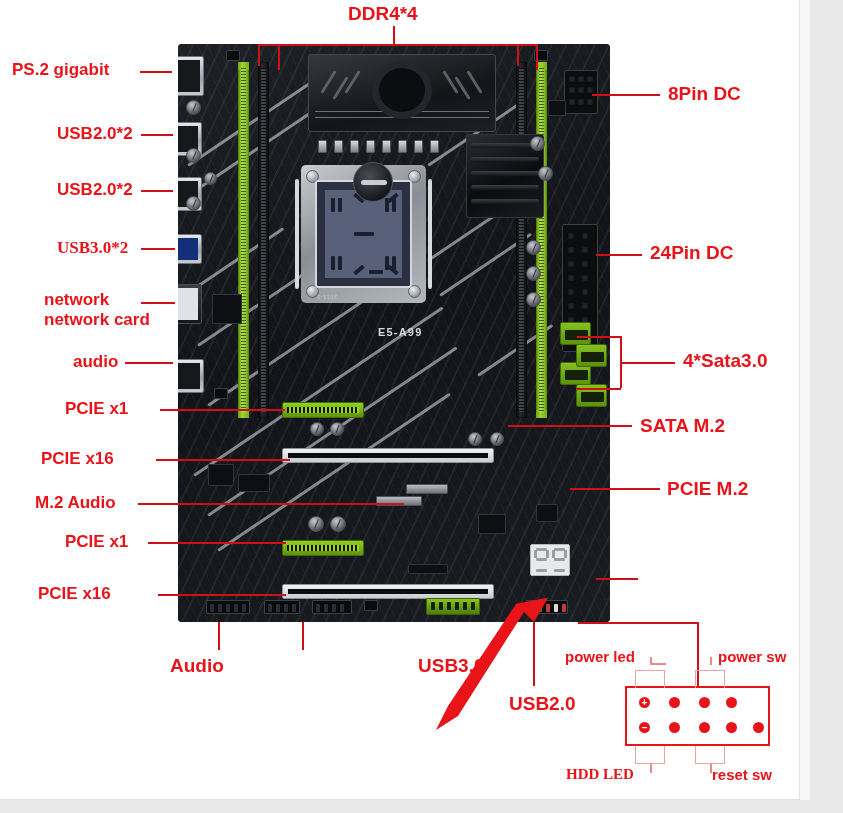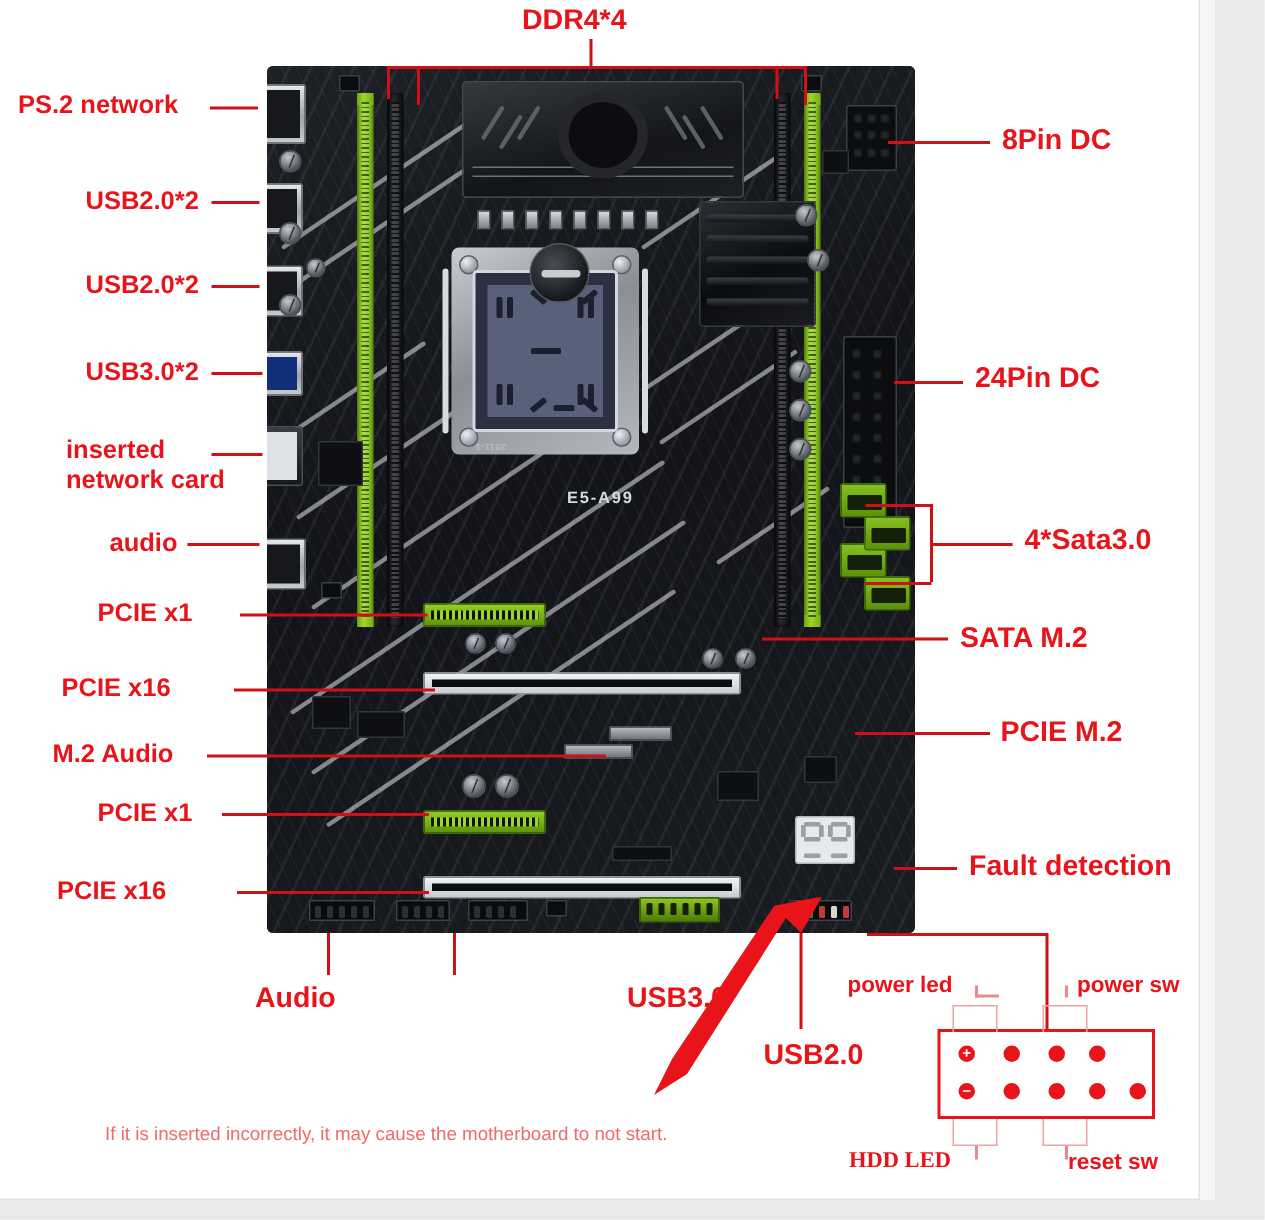--- a/index.html
+++ b/index.html
@@ -527,34 +527,34 @@
   <div id="ann">
 
     <div class="lbl big" style="left:348px; top:3px;">DDR4*4</div>
     <div class="ln v" style="left:393px; top:26px; height:18px;"></div>
     <div class="ln h" style="left:258px; top:44px; width:278px;"></div>
     <div class="ln v" style="left:258px; top:44px; height:22px;"></div>
     <div class="ln v" style="left:278px; top:44px; height:26px;"></div>
     <div class="ln v" style="left:517px; top:44px; height:22px;"></div>
     <div class="ln v" style="left:536px; top:44px; height:26px;"></div>
 
-    <div class="lbl med" style="left:12px; top:60px;">PS.2 network</div>
+    <div class="lbl med" style="left:12px; top:60px;">PS.2 gigabit</div>
     <div class="ln h" style="left:140px; top:71px; width:32px;"></div>
 
     <div class="lbl med" style="left:57px; top:124px;">USB2.0*2</div>
     <div class="ln h" style="left:141px; top:134px; width:32px;"></div>
 
     <div class="lbl med" style="left:57px; top:180px;">USB2.0*2</div>
     <div class="ln h" style="left:141px; top:190px; width:32px;"></div>
 
-    <div class="lbl med" style="left:57px; top:238px;">USB3.0*2</div>
+    <div class="lbl med" style="left:57px; top:238px;font-family:Liberation Serif, serif;">USB3.0*2</div>
     <div class="ln h" style="left:141px; top:248px; width:34px;"></div>
 
     <div class="lbl med" style="left:44px; top:290px;">
-      <span>inserted</span><br>
+      <span>network</span><br>
       <span>network card</span>
     </div>
     <div class="ln h" style="left:141px; top:302px; width:34px;"></div>
 
     <div class="lbl med" style="left:73px; top:352px;">audio</div>
     <div class="ln h" style="left:125px; top:362px; width:48px;"></div>
 
     <div class="lbl med" style="left:65px; top:399px;">PCIE x1</div>
     <div class="ln h" style="left:160px; top:409px; width:125px;"></div>
 
@@ -581,40 +581,38 @@
     <div class="ln v" style="left:620px; top:336px; height:52px;"></div>
     <div class="ln h" style="left:577px; top:336px; width:44px;"></div>
     <div class="ln h" style="left:577px; top:388px; width:44px;"></div>
 
     <div class="lbl big" style="left:640px; top:415px;">SATA M.2</div>
     <div class="ln h" style="left:508px; top:425px; width:124px;"></div>
 
     <div class="lbl big" style="left:667px; top:478px;">PCIE M.2</div>
     <div class="ln h" style="left:570px; top:488px; width:90px;"></div>
 
-    <div class="lbl big" style="left:646px; top:567px;">Fault detection</div>
     <div class="ln h" style="left:596px; top:578px; width:42px;"></div>
 
     <div class="lbl big" style="left:170px; top:655px;">Audio</div>
     <div class="ln v" style="left:218px; top:622px; height:28px;"></div>
 
     <div class="lbl big" style="left:418px; top:655px;">USB3.0</div>
     <div class="ln v" style="left:302px; top:622px; height:28px;"></div>
 
     <div class="lbl big" style="left:509px; top:693px;">USB2.0</div>
     <div class="ln v" style="left:533px; top:622px; height:64px;"></div>
 
     <svg id="usb-arrow" viewBox="0 0 120 132">
       <polygon points="118,0 96,14 30,118 8,132 20,108 88,6" fill="#e8141a"></polygon>
       <polygon points="120,0 88,6 106,24" fill="#e8141a"></polygon>
     </svg>
 
     <div class="note" style="left:70px; top:728px;">
       <br>
-      <span>If it is inserted incorrectly, it may cause the motherboard to not start.</span>
     </div>
 
     <div class="ln v" style="left:697px; top:622px; height:64px;"></div>
     <div class="ln h" style="left:578px; top:622px; width:120px;"></div>
 
     <div id="fp">
       <div class="box"></div>
 
       <div class="pin marked" style="left:14px; top:11px;">
         <span class="sign">+</span>

